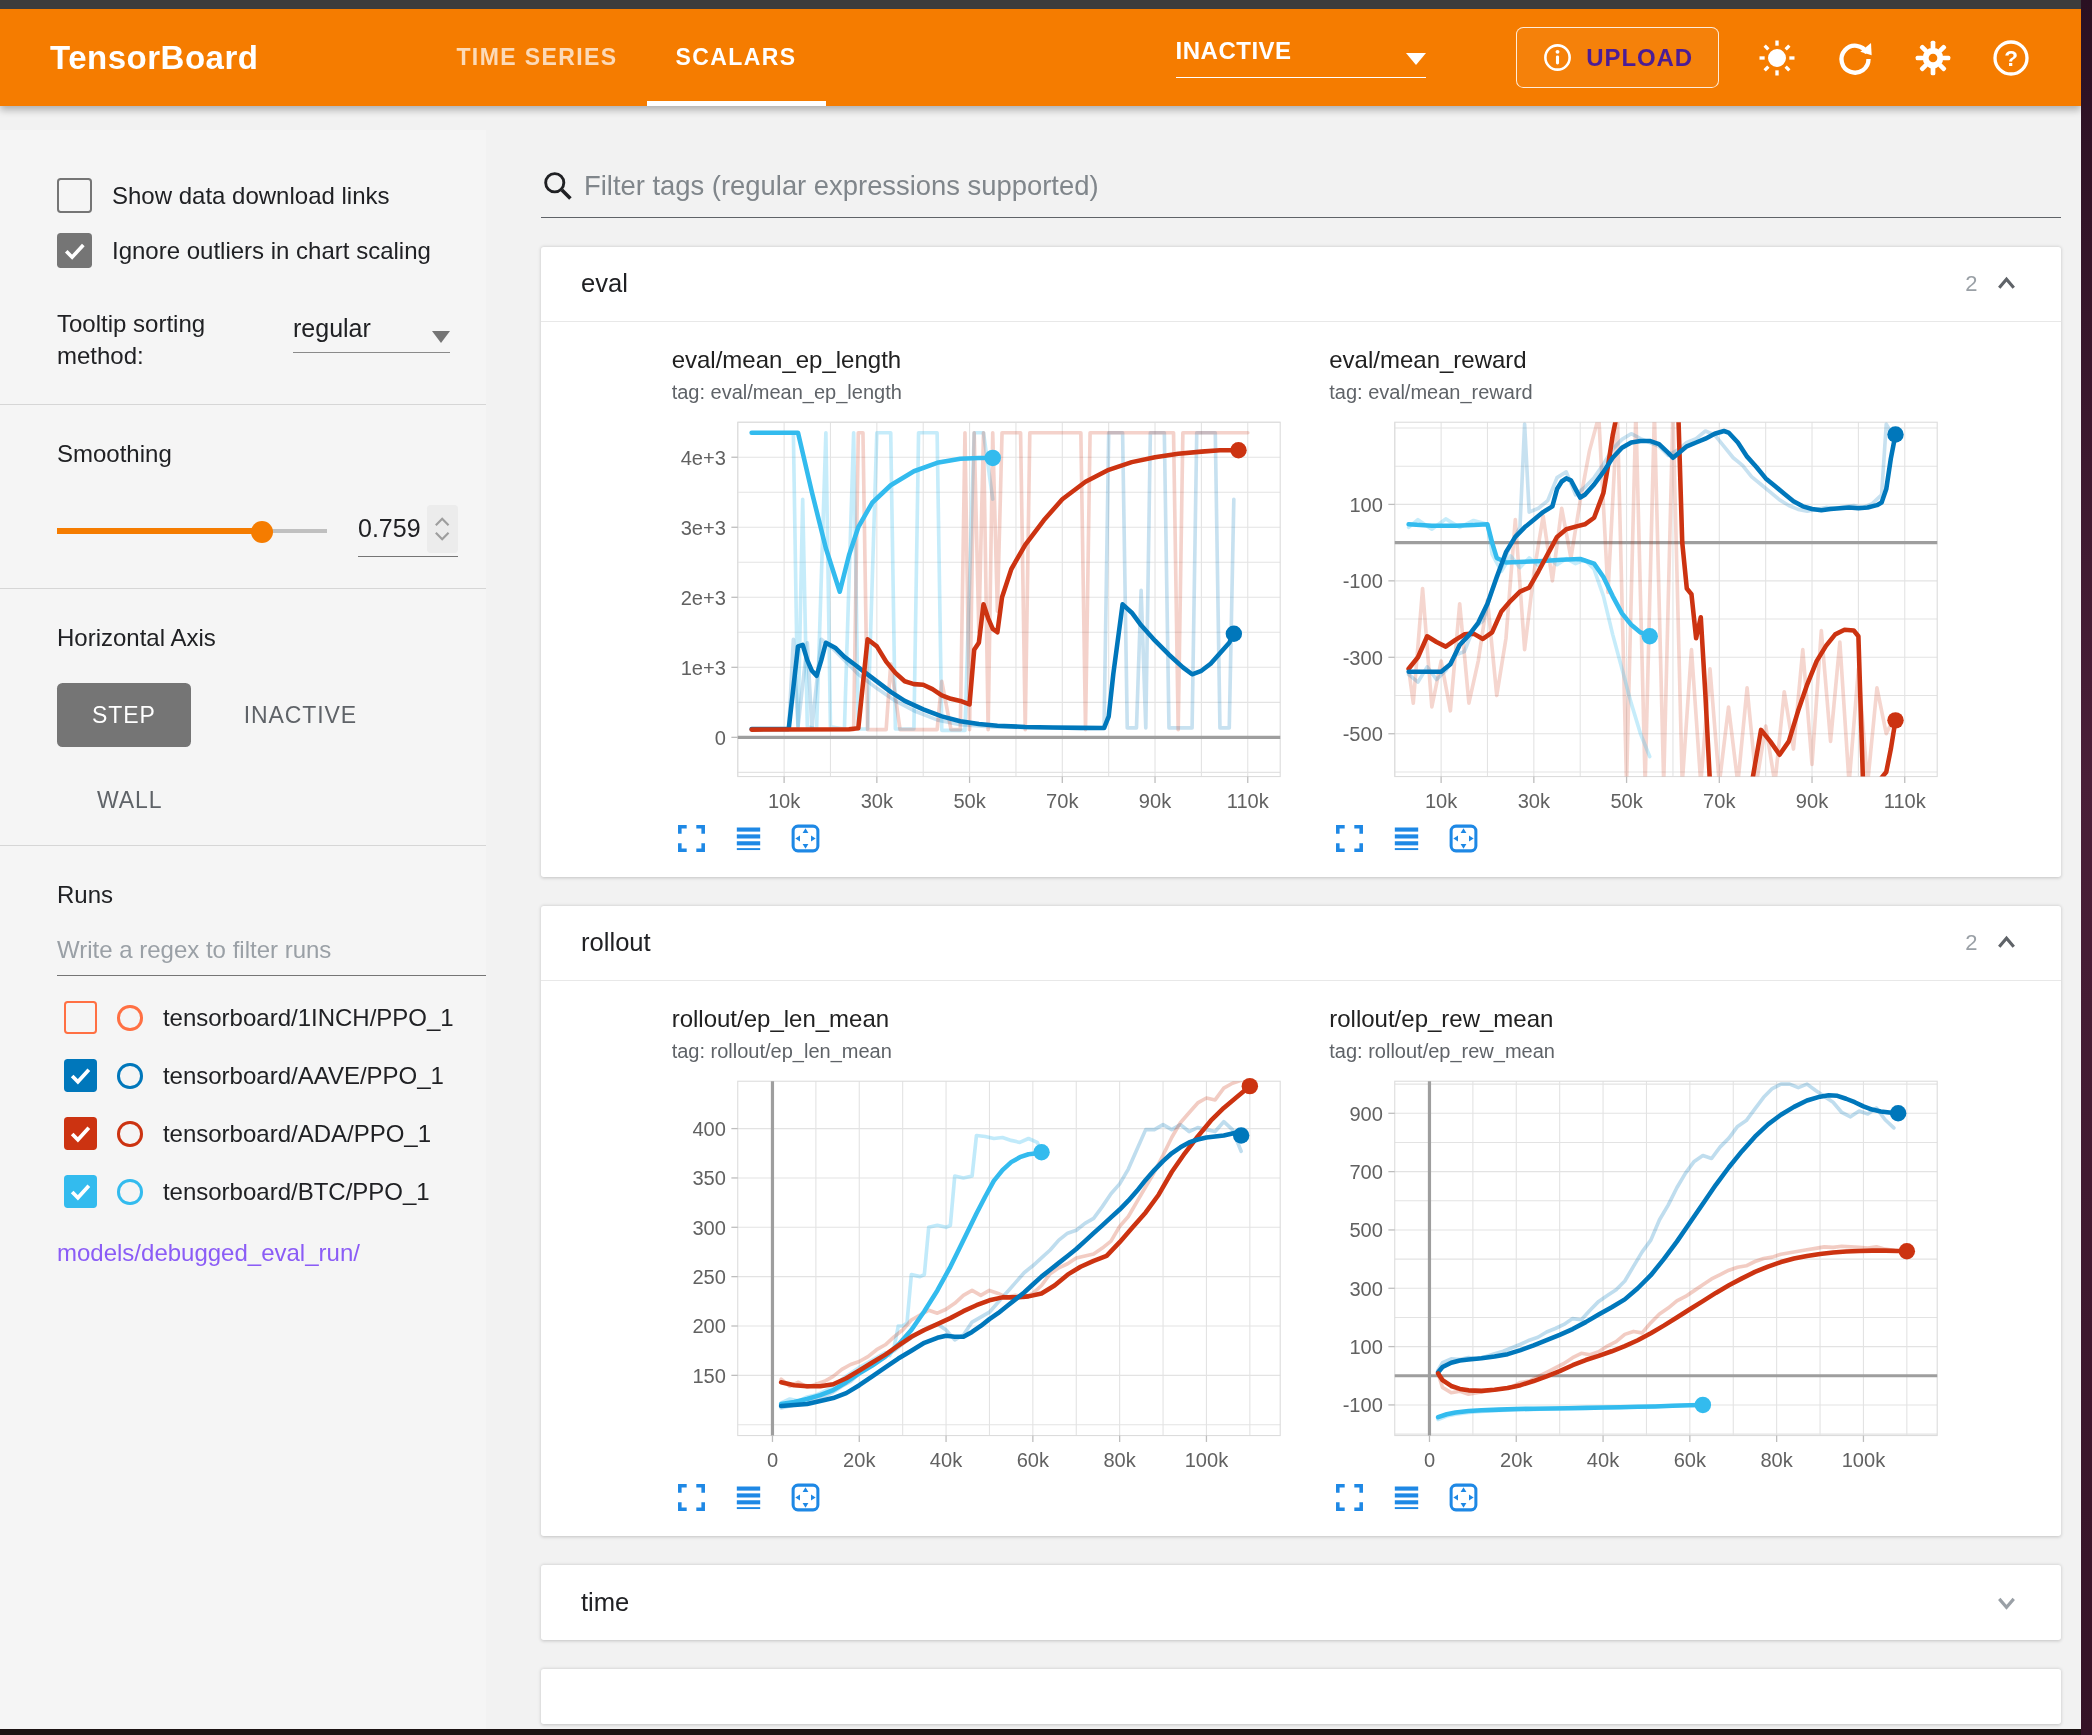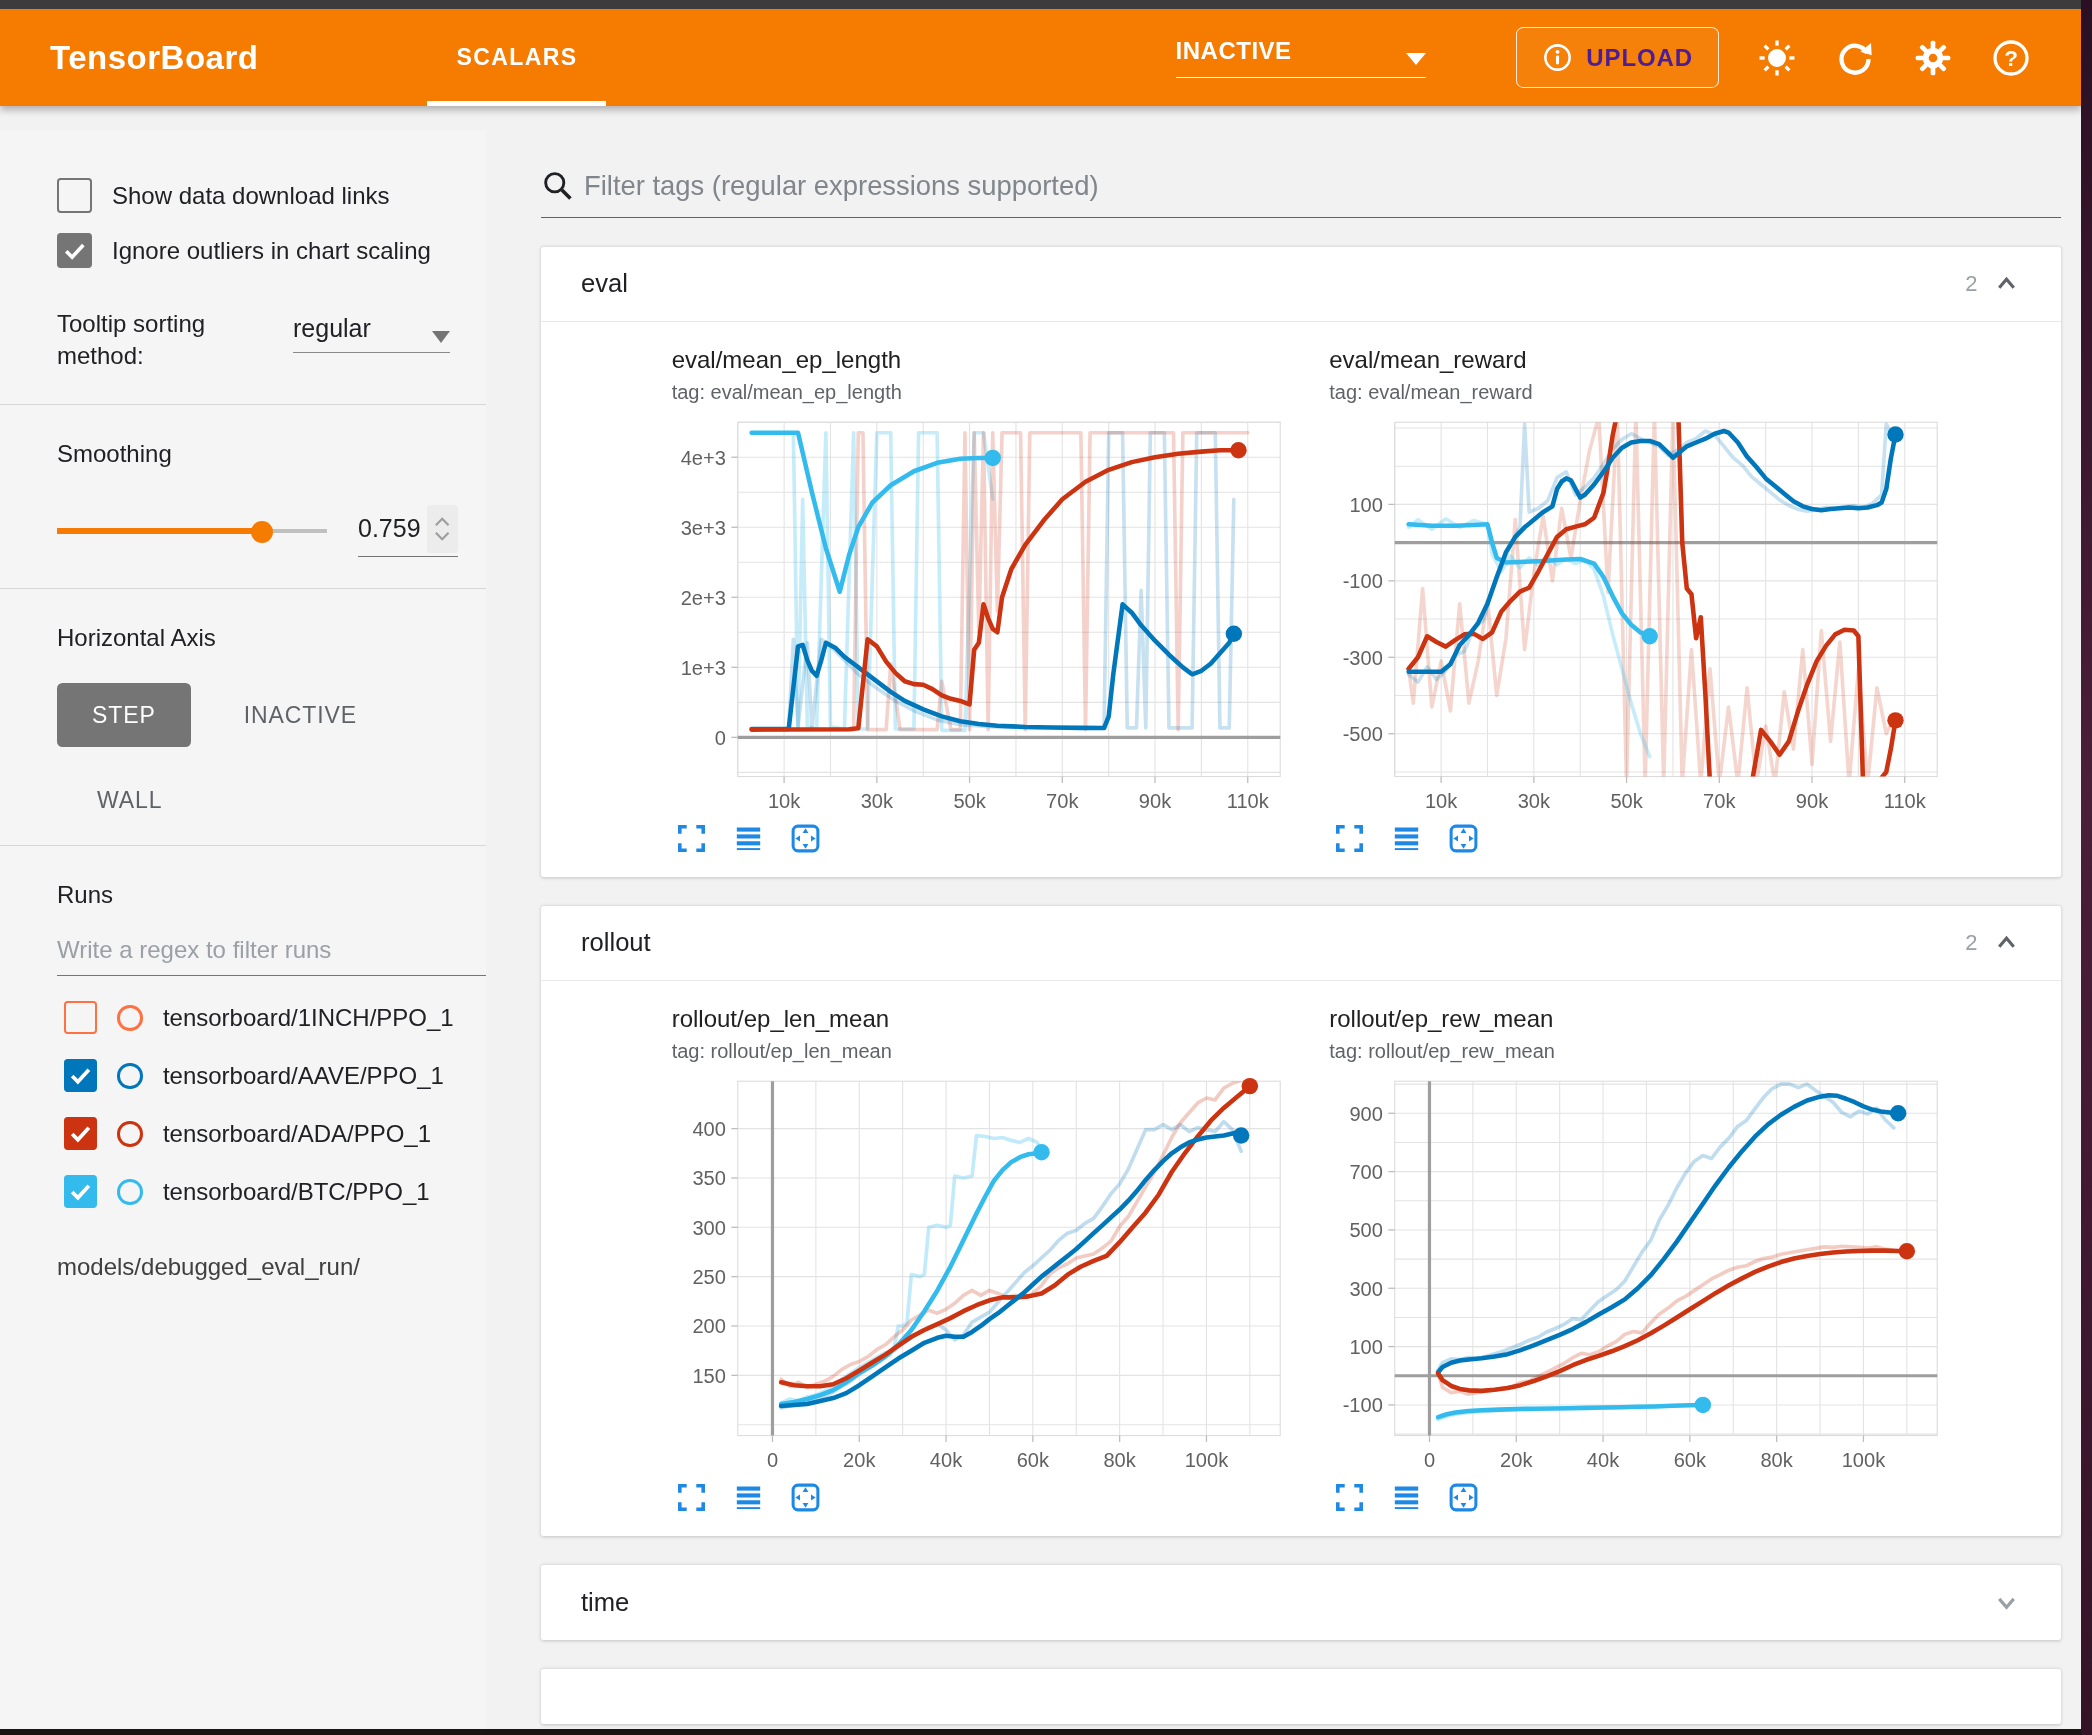--- a/index.html
+++ b/index.html
@@ -76,21 +76,21 @@
   .runs-underline { border-top:1.8px solid #757575; margin-top:11px; width:429px; }
   .run-row { display:flex; align-items:center; gap:20px; margin-top:25px; padding-left:7.3px; }
   .run-cb { width:33px; height:33px; border-radius:3.7px; border:2.7px solid; display:flex; align-items:center;
     justify-content:center; cursor:pointer; flex:0 0 auto; }
   .run-cb svg { width:25px; height:25px; display:none; }
   .run-cb.checked svg { display:block; }
   .run-ring { width:25.6px; height:25.6px; border-radius:50%; border:3.2px solid; flex:0 0 auto; }
   .run-label { font-size:24px; }
   .toggle-btn { margin-top:29px; width:418px; background:#e0e0e0; border-radius:3.7px; text-align:center;
     padding:15.5px 0; color:#5f6368; font-size:22px; letter-spacing:0.9px; cursor:pointer; }
-  .base-path { margin-top:45px; color:#404040; font-size:24px; }
+  .base-path { margin-top:31px; color:#8b5cf6; font-size:24px; }
 
   
   .main { position:absolute; left:486px; top:130px; right:11px; bottom:6.4px; overflow:hidden;
     padding:0 20px 0 55px; }
   .filter-row { display:flex; align-items:center; gap:10px; margin-top:39px; padding-bottom:14.6px;
     border-bottom:1.8px solid #5f6368; }
   .filter-row svg { width:33px; height:33px; flex:0 0 auto; }
   .filter-row input { border:none; outline:none; background:transparent; font-size:27.4px; flex:1;
     color:#202124; font-family:inherit; }
   .filter-row input::placeholder { color:#80868b; }
@@ -112,20 +112,23 @@
 </head>
 <body>
 
 <div class="top-strip"></div>
 <div class="right-strip"></div>
 <div class="bottom-strip"></div>
 
 <header class="app-header">
   <div class="logo">TensorBoard</div>
   <nav class="tabs">
+    <div class="tab">
+        <span>TIME SERIES</span>
+      </div>
     <div class="tab active">
         <span>SCALARS</span>
       </div>
   </nav>
   <div class="header-right">
     <div class="status-select">
       <span>INACTIVE</span>
       <span class="caret-down"></span>
     </div>
     <div class="upload-btn">

